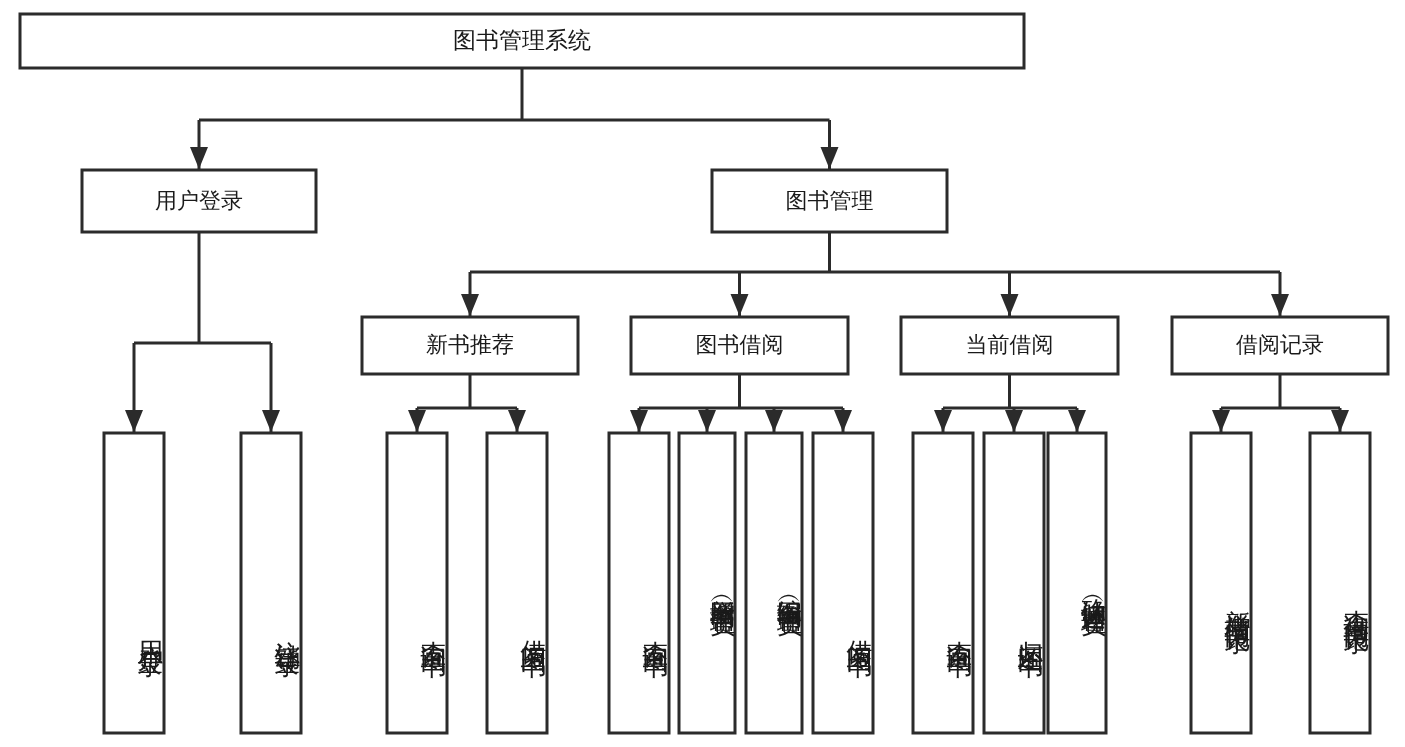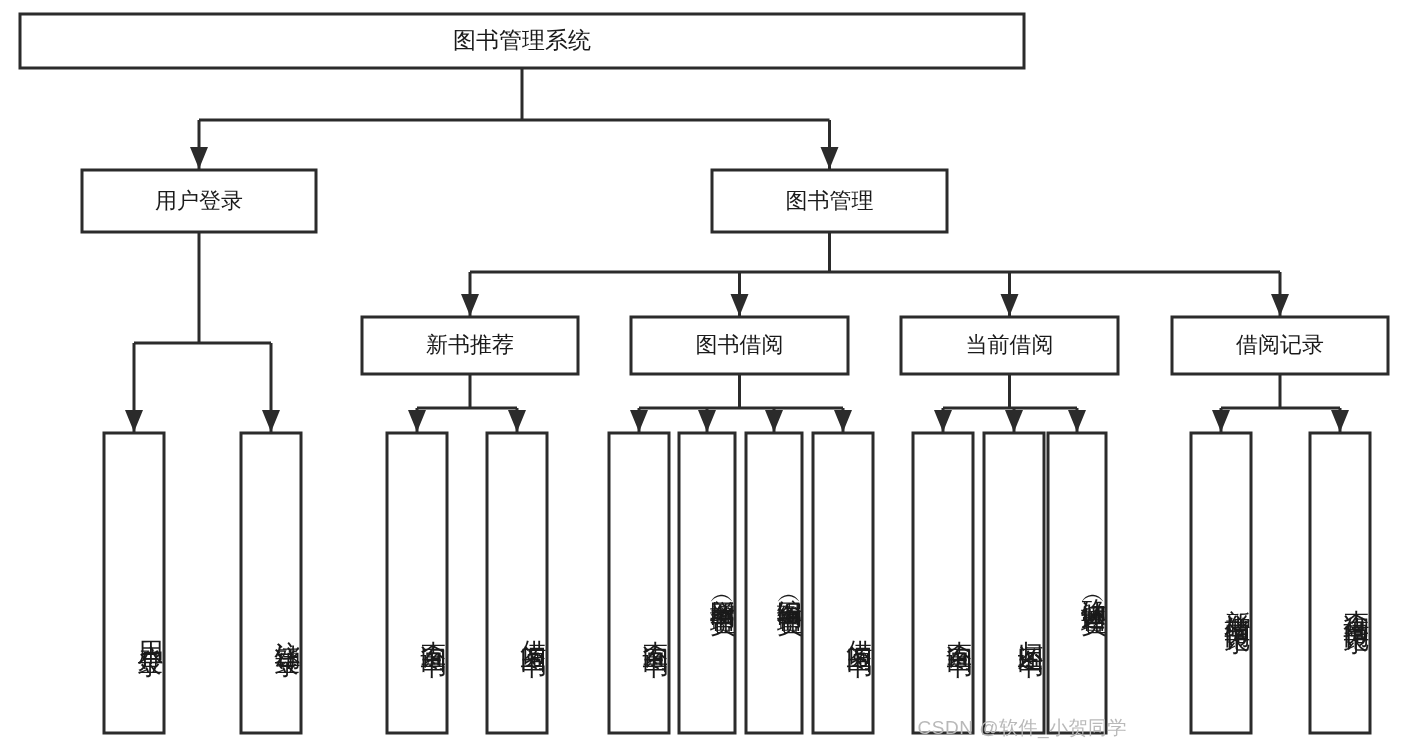--- a/index.html
+++ b/index.html
@@ -187,14 +187,13 @@
       <div class="leaf-text" style="left: 679px; top: 443px; width: 56px; height: 290px; font-size: 25px; letter-spacing: 2px;">新增图书（管理员）</div>
       <div class="leaf-text" style="left: 746px; top: 443px; width: 56px; height: 290px; font-size: 25px; letter-spacing: 2px;">编辑图书（管理员）</div>
       <div class="leaf-text" style="left: 813px; top: 523px; width: 60px; height: 210px;">借阅图书</div>
       <div class="leaf-text" style="left: 913px; top: 523px; width: 60px; height: 210px;">查询图书</div>
       <div class="leaf-text" style="left: 984px; top: 523px; width: 60px; height: 210px;">归还图书</div>
       <div class="leaf-text" style="left: 1048px; top: 443px; width: 58px; height: 290px; font-size: 25px; letter-spacing: 2px;">确认归还（管理员）</div>
       <div class="leaf-text" style="left: 1191px; top: 469px; width: 60px; height: 264px;">新增借阅记录</div>
       <div class="leaf-text" style="left: 1310px; top: 469px; width: 60px; height: 264px;">查询借阅记录</div>
     </div>
 
-  <div class="watermark">CSDN @软件_小贺同学</div>
 </div>
 
 </body></html>

